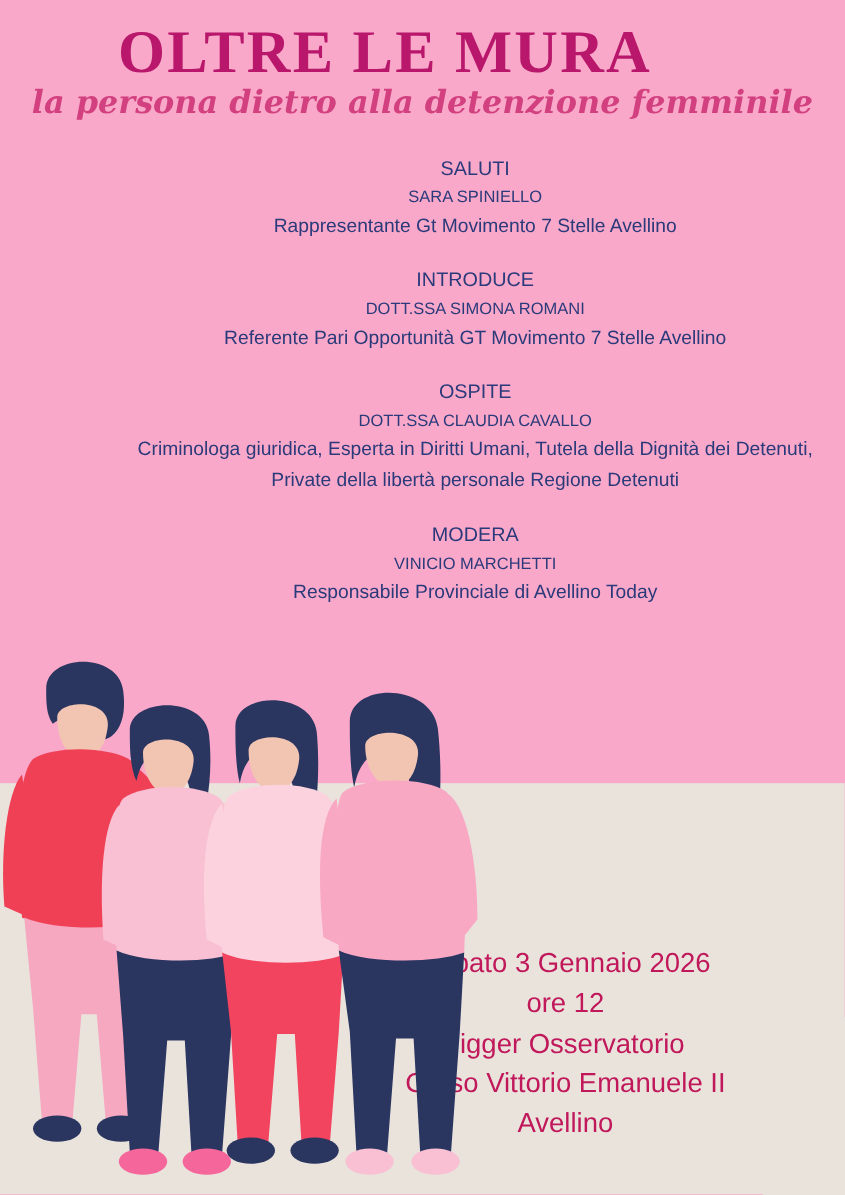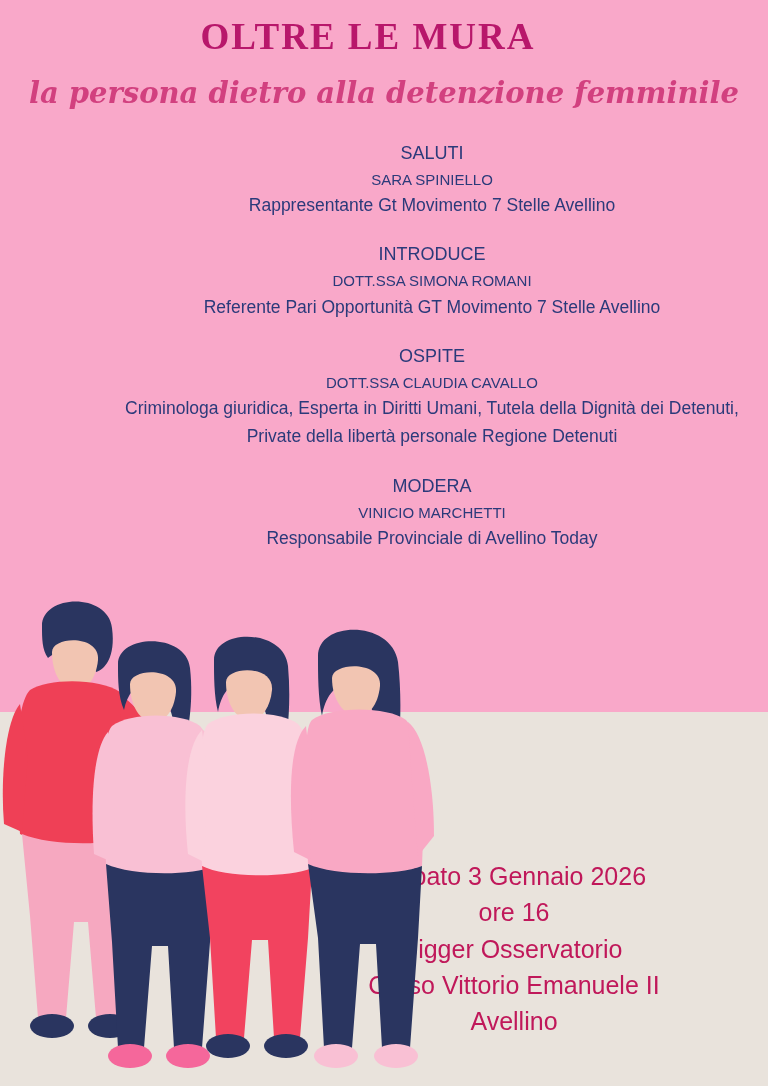--- a/index.html
+++ b/index.html
@@ -27,26 +27,26 @@
     left: 0;
     top: 712px;
     width: 768px;
     height: 374px;
     background: #e9e3dc;
   }
 
   .title {
     position: absolute;
     top: 18px;
-    left: 18px;
+    left: 0;
     width: 700px;
     text-align: center;
     font-family: "Liberation Serif", serif;
     font-weight: bold;
-    font-size: 37px;
+    font-size: 55px;
     letter-spacing: 2px;
     color: #b8176b;
     line-height: 1.05;
   }
   .subtitle {
     position: absolute;
     top: 76px;
     left: 0;
     width: 768px;
     text-align: center;
@@ -143,21 +143,21 @@
     <div class="block">
       <div class="role">MODERA</div>
       <div class="person">VINICIO MARCHETTI</div>
       <div class="desc">Responsabile Provinciale di Avellino Today</div>
     </div>
 
   </div>
 
   <div class="event-info">
     <div>Sabato 3 Gennaio 2026</div>
-    <div>ore 16</div>
+    <div>ore 12</div>
     <div>Jigger Osservatorio</div>
     <div>Corso Vittorio Emanuele II</div>
     <div>Avellino</div>
   </div>
 
   <div class="illus">
     <svg width="470" height="500" viewBox="0 0 470 500" xmlns="http://www.w3.org/2000/svg">
 
       <g>
 

